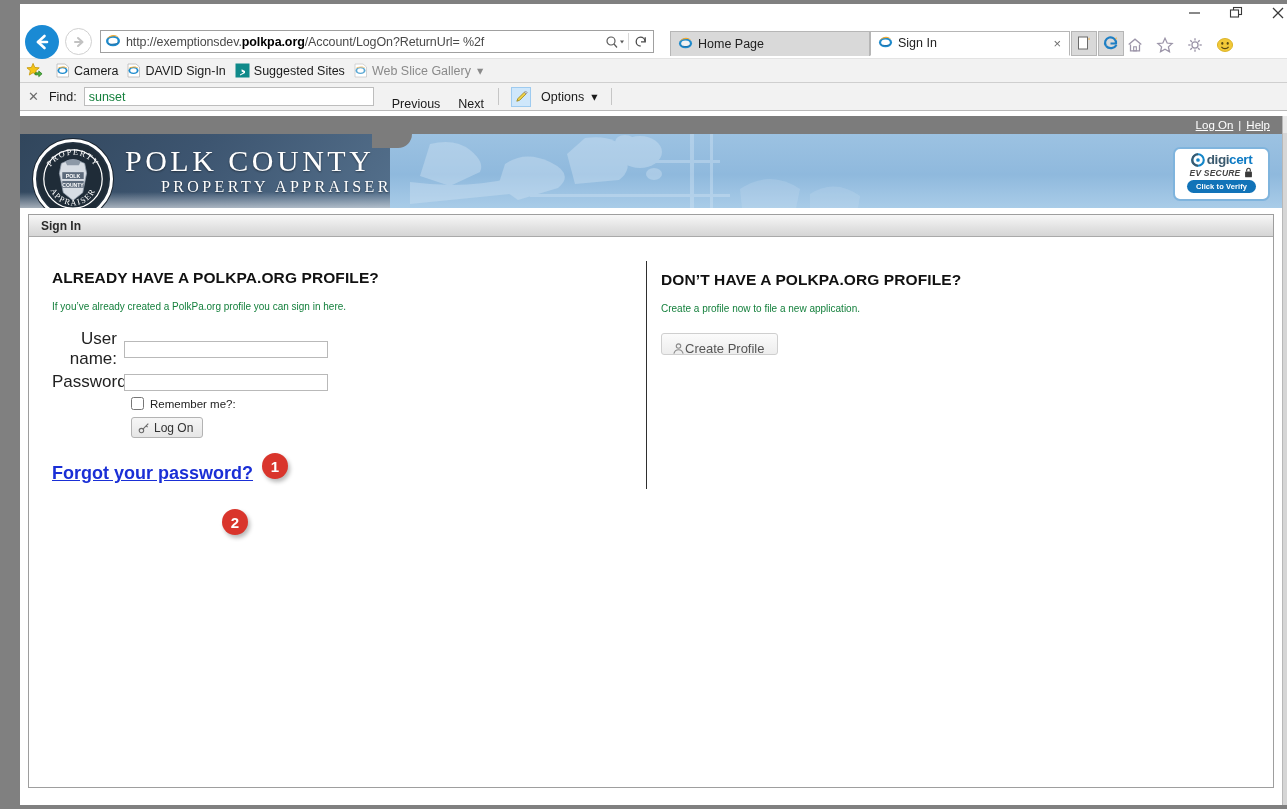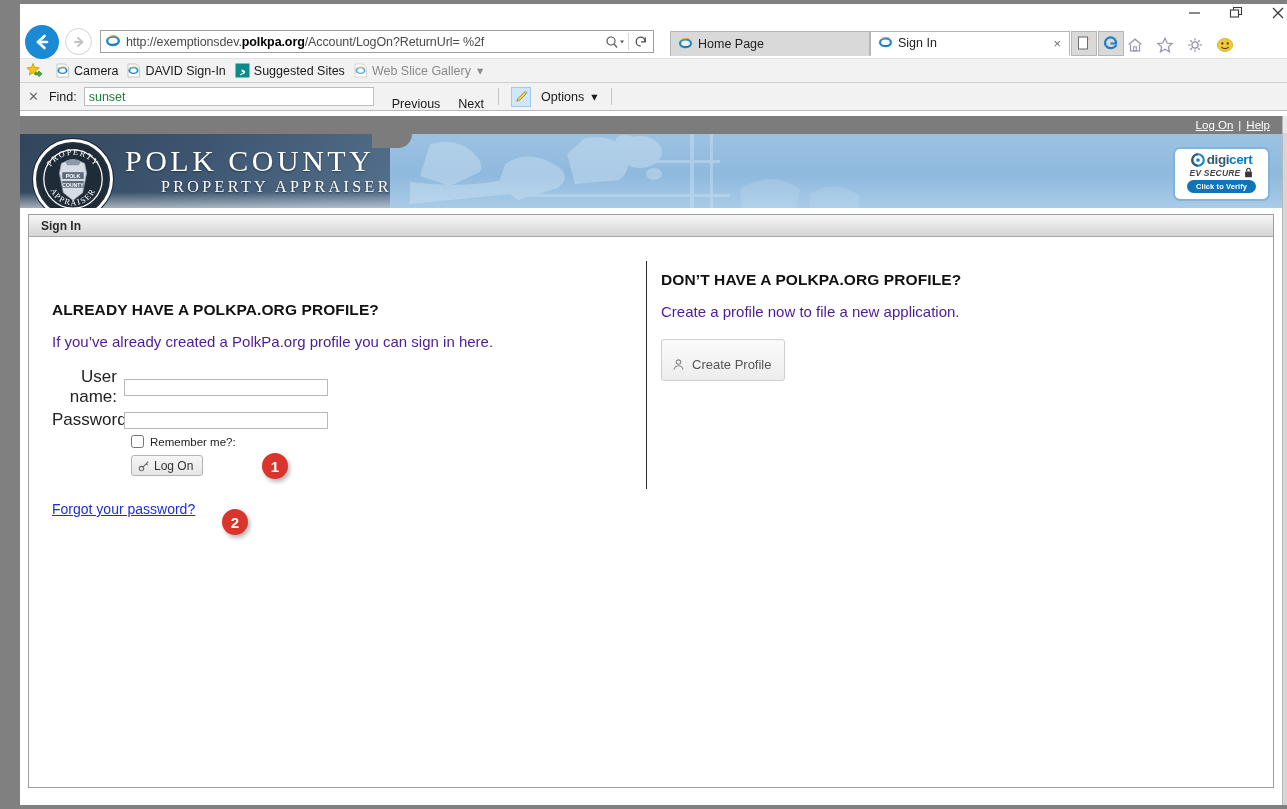--- a/index.html
+++ b/index.html
@@ -188,55 +188,56 @@
   #panel {
     margin:6px 8px 0 8px; border:1px solid #9e9e9e; background:#fff;
     height:574px; position:relative;
   }
   #panel-head {
     height:22px; background:linear-gradient(180deg,#f7f7f7 0%,#e2e2e2 60%,#d5d5d5 100%);
     border-bottom:1px solid #a9a9a9; display:flex; align-items:center;
     padding-left:12px; font-size:12px; font-weight:bold; color:#2b2b2b;
   }
   #panel-body { display:flex; padding:0; position:relative; height:550px;}
-  #col-left { width:617px; padding:32px 0 0 23px; position:relative;margin-top:32px; }
+  #col-left { width:617px; padding:32px 0 0 23px; position:relative; }
   #col-divider { width:1px; background:#2f2f2f; height:228px; margin-top:24px; }
   #col-right { padding:34px 0 0 14px; }
 
   h2.sec {
     font-size:15.5px; font-weight:bold; color:#111; margin:0 0 0 0; letter-spacing:.1px;
   }
-  p.sub { font-size:15px; color:#4c1d95; margin:14px 0 0 0; }
+  p.sub { font-size:10px; color:#15803d; margin:14px 0 0 0; }
 
   #form { margin-top:17px; position:relative; }
   .frow { display:flex; align-items:center; margin-bottom:3px; }
   .flabel { width:72px; text-align:right; font-size:17px; color:#222; padding-right:7px; }
   .finput {
     width:204px; height:17px; border:1px solid #b9b9b9; background:#fff;
     font-size:12px; font-family:"Liberation Sans",sans-serif; padding:0 3px; color:#111;
   }
   #remember-row { display:flex; align-items:center; margin:5px 0 0 79px;}
   #remember-row input { margin:0 6px 0 0; width:13px; height:13px; }
   #remember-row label { font-size:11.5px; color:#222; }
   #logon-btn {
     margin:7px 0 0 79px; height:21px; padding:0 9px 0 6px;
     background:linear-gradient(180deg,#f6f6f6,#e6e6e6);
     border:1px solid #b3b3b3; border-radius:3px;
     font-size:12px; color:#333; display:inline-flex; align-items:center; gap:4px;
     font-family:"Liberation Sans",sans-serif;
   }
   #forgot {
-    display:inline-block; margin-top:25px; font-size:14px; color:#1a2fd6;
+    display:inline-block; margin-top:25px; font-size:18px; color:#1a2fd6;
     text-decoration:underline;
+    font-weight:bold;
   }
   #create-btn {
-    margin-top:19px; height:42px; padding:9px 13px 0 10px;
+    margin-top:19px; height:22px; padding:9px 13px 0 10px;
     background:linear-gradient(180deg,#fbfbfb,#ededed);
     border:1px solid #cfcfcf; border-radius:3px;
-    font-size:13px; color:#555; display:inline-flex; align-items:center; gap:7px;
+    font-size:13px; color:#555; display:inline-flex; align-items:center; 
     font-family:"Liberation Sans",sans-serif;
   }
 
   
   .callout {
     position:absolute; width:26px; height:26px; border-radius:50%;
     background:#d9352c; color:#fff; font-size:15px; font-weight:bold;
     display:flex; align-items:center; justify-content:center;
     box-shadow:2px 3px 4px rgba(0,0,0,.28);
     z-index:10;

